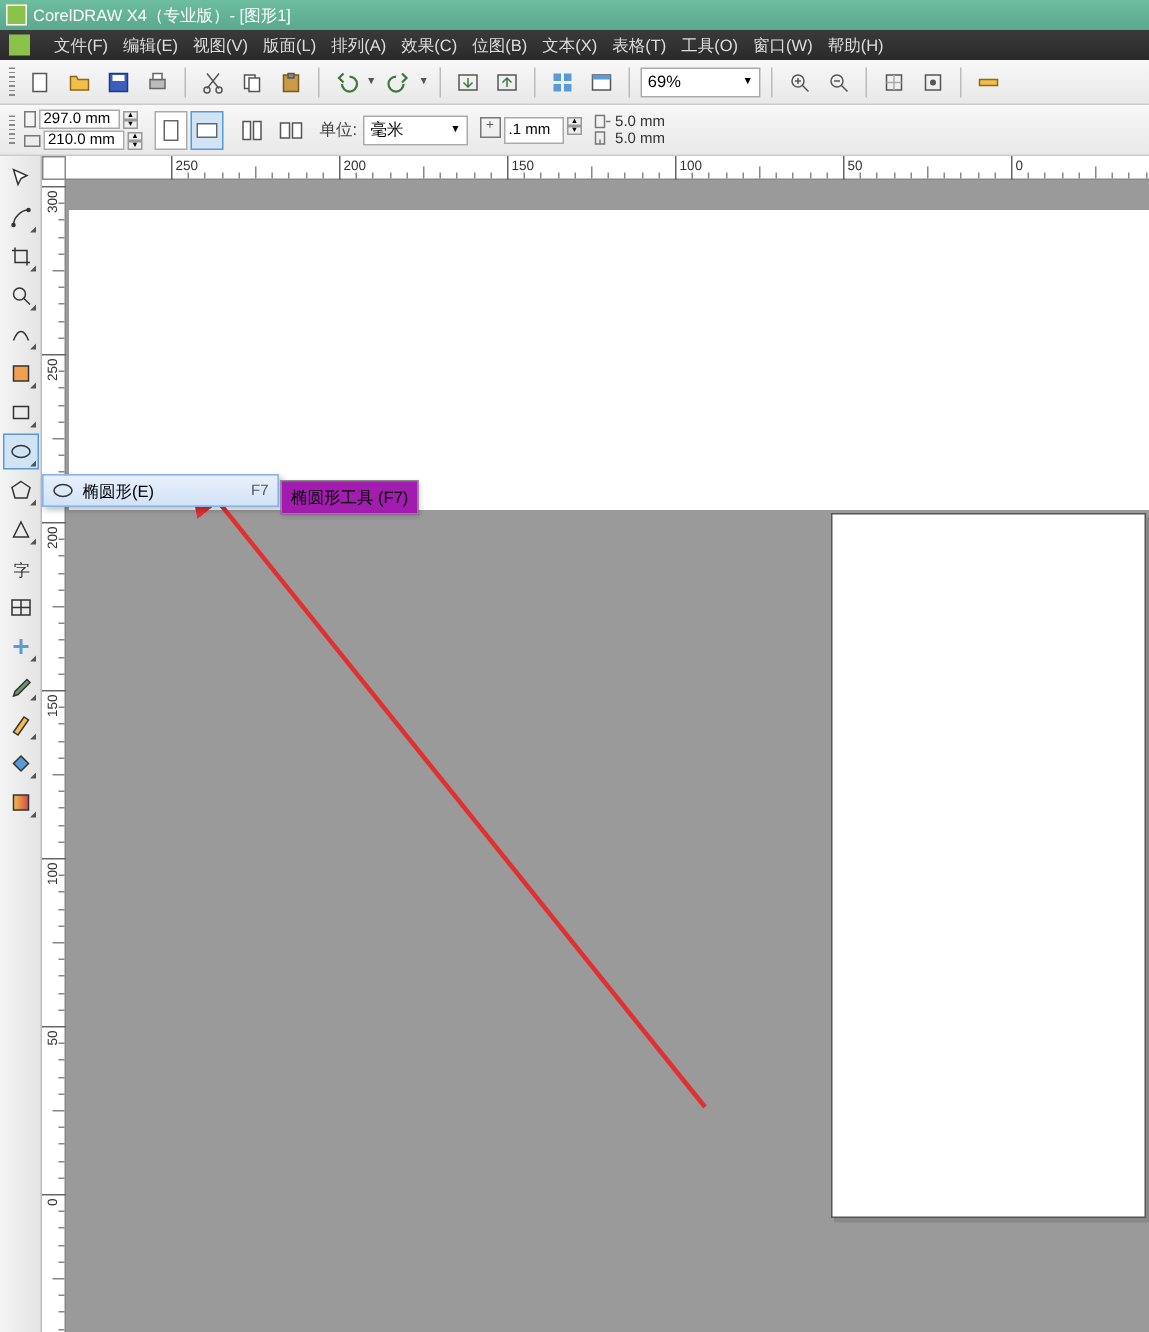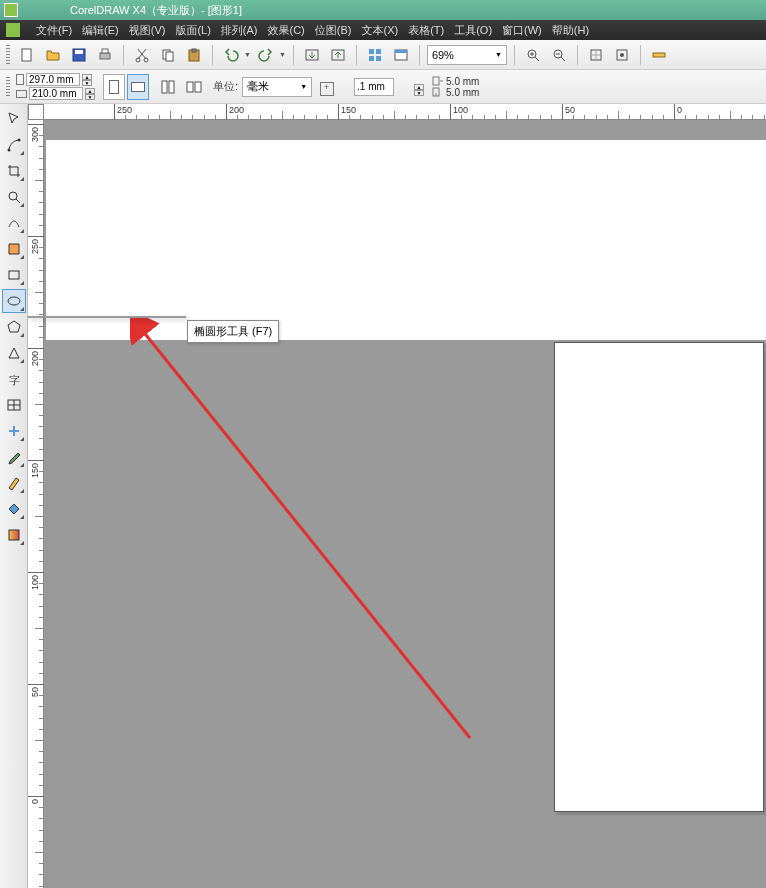--- a/index.html
+++ b/index.html
@@ -1,18 +1,18 @@
 <!DOCTYPE html>
 <html><head>
 <meta charset="utf-8">
 <style>
 * { margin: 0; padding: 0; box-sizing: border-box; font-family: "Microsoft YaHei", sans-serif; font-size: 11px; }
 body { background: #e8e8e8; width: 766px; height: 888px; overflow: hidden; position: relative; }
 
-.title-bar { height: 20px; background: linear-gradient(#6dbda0, #5aa88e); display: flex; align-items: center; padding: 0 4px; color: #fff; gap: 48px; }
+.title-bar { height: 20px; background: linear-gradient(#6dbda0, #5aa88e); display: flex; align-items: center; padding: 0 4px; color: #fff; }
 .title-bar .app-icon { width: 14px; height: 14px; background: #8bc34a; border: 1px solid #fff; margin-right: 4px; }
 
 .menu-bar { height: 20px; background: linear-gradient(#3a3a3a, #2a2a2a); display: flex; align-items: center; padding: 0 6px; gap: 10px; color: #ddd; }
 .menu-bar .m-icon { width: 14px; height: 14px; background: #8bc34a; margin-right: 6px; }
 .menu-bar span { cursor: pointer; }
 
 .toolbar { height: 30px; background: linear-gradient(#f8f8f8, #e8e8e8); border-bottom: 1px solid #ccc; display: flex; align-items: center; padding: 0 6px; gap: 4px; }
 .toolbar .sep { width: 1px; height: 20px; background: #bbb; margin: 0 3px; }
 .tb-btn { width: 22px; height: 22px; display: flex; align-items: center; justify-content: center; border: 1px solid transparent; border-radius: 2px; cursor: pointer; }
 .tb-btn svg { width: 16px; height: 16px; }
@@ -27,21 +27,21 @@
 .dim-row .ico { width: 12px; height: 10px; border: 1px solid #777; }
 .dim-row input { width: 54px; height: 13px; border: 1px solid #aaa; font-size: 10px; padding: 0 2px; }
 .spin { display: flex; flex-direction: column; }
 .spin div { width: 10px; height: 6px; border: 1px solid #999; font-size: 5px; text-align: center; line-height: 4px; background: #eee; }
 .orient-group { display: flex; gap: 2px; }
 .orient-btn { width: 22px; height: 26px; border: 1px solid #aaa; background: #fff; display: flex; align-items: center; justify-content: center; }
 .orient-btn.active { background: #d0e4f5; border-color: #5a9bd5; }
 .orient-btn .sheet { border: 1px solid #666; background: #fff; }
 .unit-label { color: #444; }
 .unit-select { width: 70px; height: 20px; border: 1px solid #aaa; background: #fff; padding: 0 4px; display: flex; align-items: center; justify-content: space-between; }
-.nudge { display:flex; align-items:flex-end; gap:20px; }
+.nudge { display:flex; align-items:flex-start; gap:2px; }
 .nudge .nico { width:14px;height:14px;border:1px solid #777;position:relative; }
 .nudge .nico::before{content:"+";position:absolute;top:-1px;left:3px;font-size:9px;color:#555;}
 .nudge input { width:40px;height:18px;border:1px solid #aaa;font-size:10px;padding:0 2px; }
 .dup-group{display:flex;flex-direction:column;gap:0px;}
 .dup-row{display:flex;align-items:center;gap:2px;}
 .dup-row .di{width:12px;height:10px;}
 .dup-row span{font-size:10px;color:#333;}
 
 .work-area { position: absolute; top: 104px; left: 0; right: 0; bottom: 0; display: flex; }
 .toolbox { width: 28px; background: linear-gradient(90deg,#f4f4f4,#e4e4e4); border-right: 1px solid #bbb; display: flex; flex-direction: column; padding-top: 2px; }
@@ -63,21 +63,21 @@
 .page-shadow { position: absolute; right: 0; top: 225px; width: 210px; height: 470px; background: #888; }
 .page { position: absolute; right: 2px; top: 222px; width: 210px; height: 470px; background: #fff; border: 1px solid #555; }
 
 .flyout { position: absolute; top: 316px; left: 28px; width: 158px; background: linear-gradient(#fdfdfd,#efefef); border: 1px solid #9a9a9a; box-shadow: 2px 2px 4px rgba(0,0,0,0.25); z-index: 10; }
 .flyout-row { display: flex; align-items: center; height: 22px; padding: 0 6px; gap: 6px; cursor: pointer; }
 .flyout-row.hover { background: linear-gradient(#e8f0fb,#d2e3f7); border: 1px solid #8ab4e8; margin: -1px; }
 .flyout-row .fic { width: 14px; height: 14px; display:flex;align-items:center;justify-content:center; }
 .flyout-row .lab { flex: 1; }
 .flyout-row .sc { color: #555; font-size: 10px; }
 
-.tooltip { position: absolute; top: 320px; left: 187px; background: #ffffff; border: 1px solid #888; padding: 3px 6px; font-size: 11px; z-index: 11; box-shadow: 1px 1px 3px rgba(0,0,0,0.2); }
+.tooltip { position: absolute; top: 320px; left: 187px; background: #a21caf; border: 1px solid #888; padding: 3px 6px; font-size: 11px; z-index: 11; box-shadow: 1px 1px 3px rgba(0,0,0,0.2); }
 
 .arrow-line { position: absolute; z-index: 9; pointer-events: none; }
 
 .grip{width:4px;height:20px;background:repeating-linear-gradient(#888 0,#888 1px,transparent 1px,transparent 3px);margin-right:2px;}
 </style>
 </head>
 <body>
 
 <div class="title-bar">
   <div class="app-icon"></div>
@@ -580,20 +580,29 @@
       </div>
     <div class="canvas-bg">
       <div class="paper-white"></div>
       <div class="page-shadow"></div>
       <div class="page"></div>
     </div>
   </div>
 </div>
 
 <div class="flyout">
+  <div class="flyout-row hover">
+    <div class="fic">
+        <svg width="14" height="14">
+          <ellipse cx="7" cy="7" rx="6" ry="4" fill="none" stroke="#333"></ellipse>
+        </svg>
+      </div>
+    <span class="lab">椭圆形(E)</span>
+    <span class="sc">F7</span>
+  </div>
 </div>
 
 <div class="tooltip">
   <span>椭圆形工具 (F7)</span>
 </div>
 
 <svg class="arrow-line" style="top:318px;left:130px;" width="360" height="430">
   <defs>
       <marker id="ah" markerWidth="12" markerHeight="12" refX="2" refY="6" orient="auto">
         <path d="M0 0L12 6L0 12z" fill="#e03030"></path>

